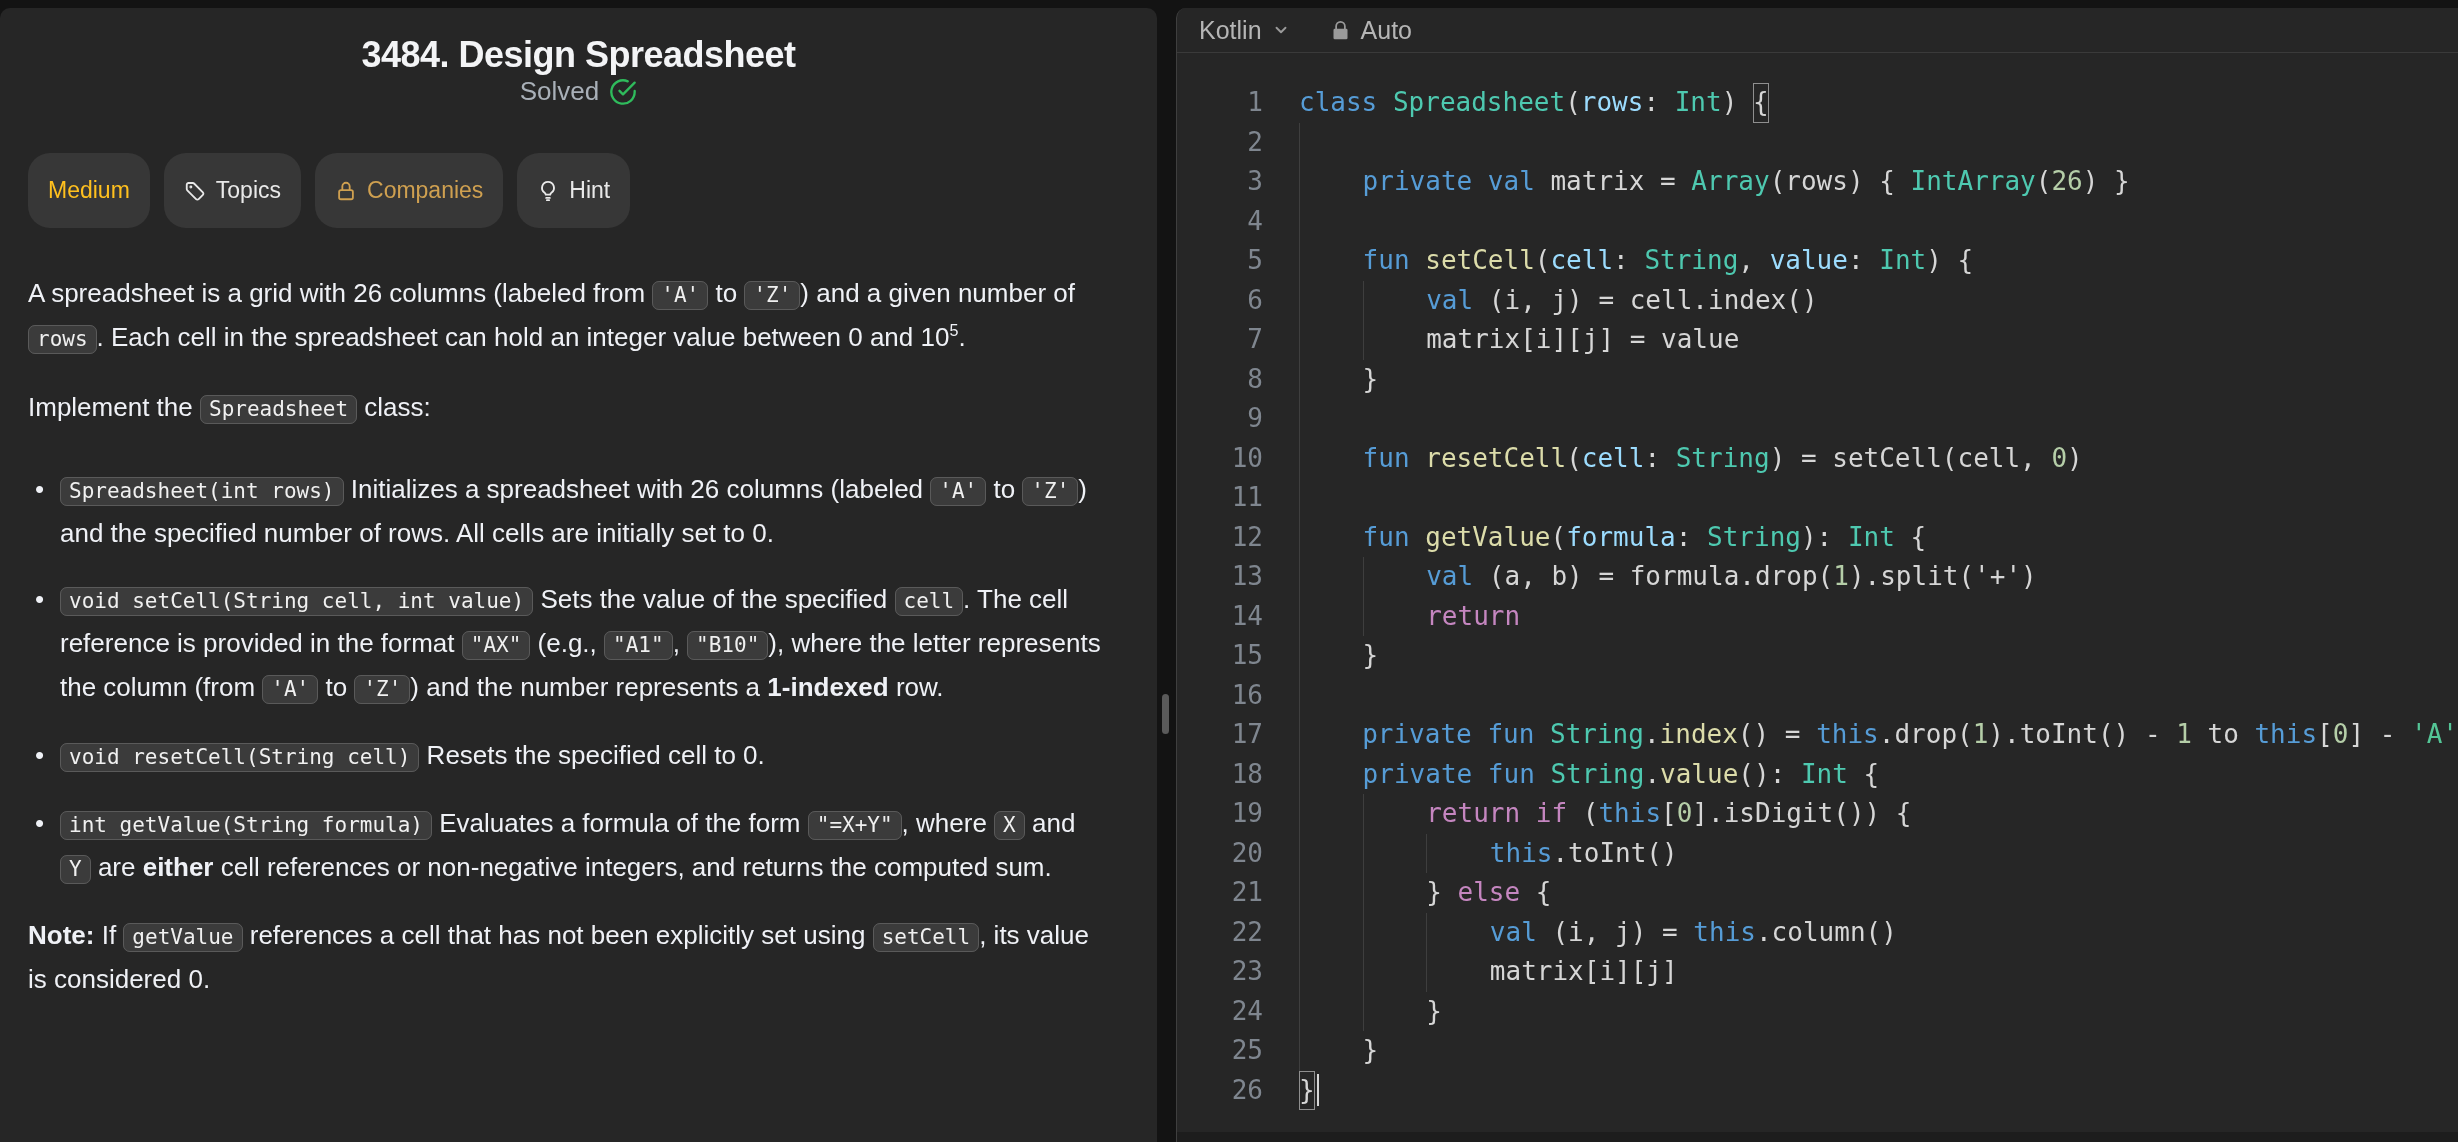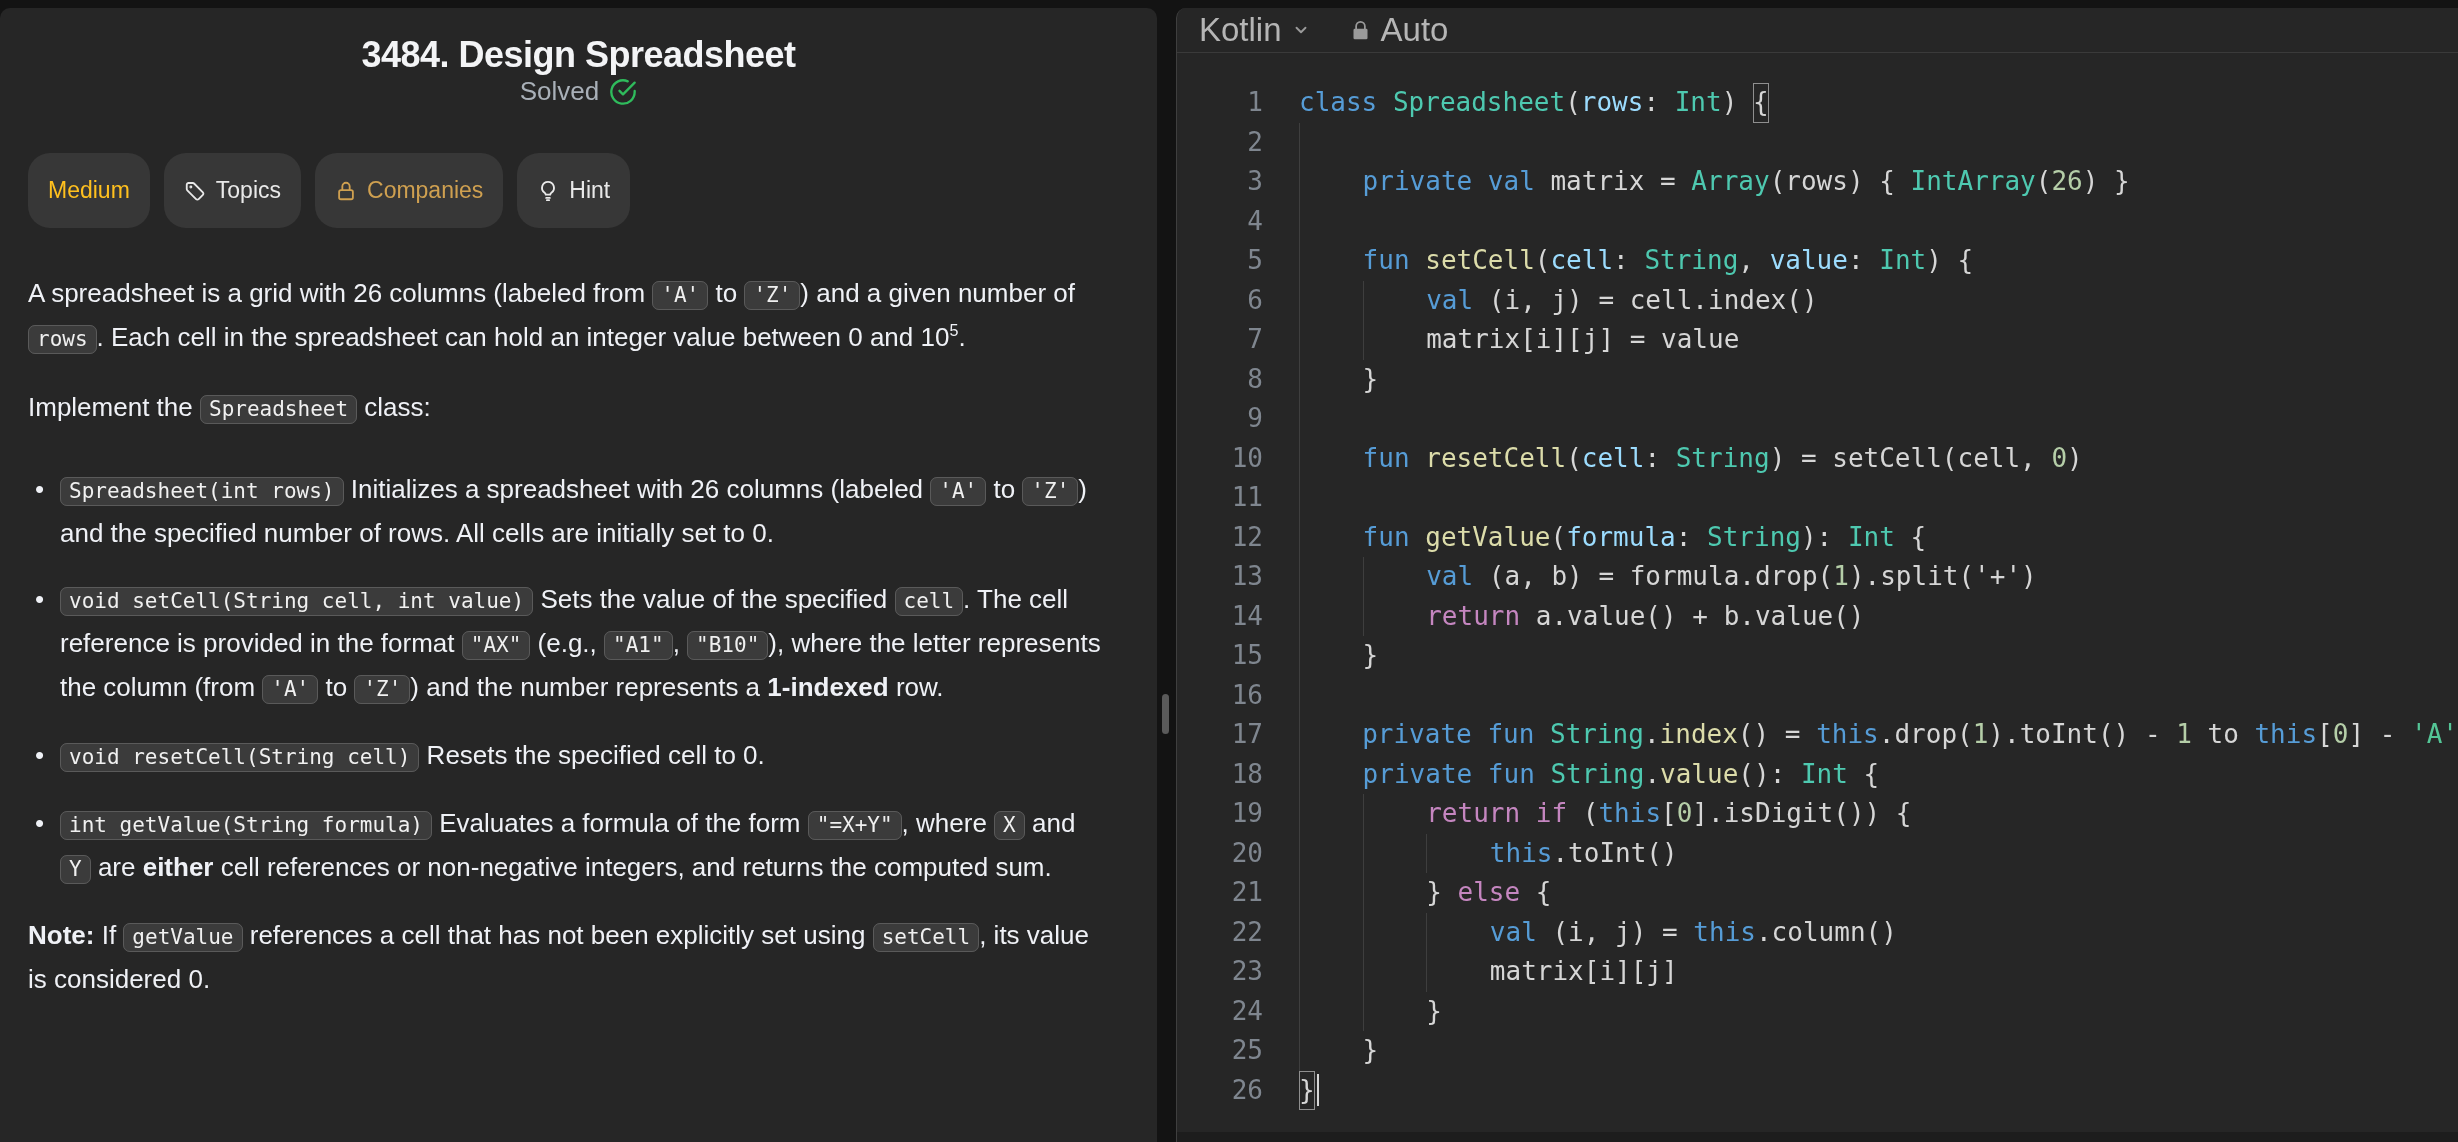--- a/index.html
+++ b/index.html
@@ -30,21 +30,21 @@
   .chip{font-family:"DejaVu Sans Mono",monospace;font-size:21px;background:var(--chip-bg,#3b3b3b);
         border:1px solid var(--chip-border,#5a5a5a);border-radius:7px;padding:1px 8px 2px 8px;color:#f0f0f0;white-space:nowrap;}
   sup{font-size:0.62em;line-height:0;}
   b{font-weight:700;}
   
   .divider-handle{position:absolute;left:1162px;top:694px;width:7px;height:40px;border-radius:4px;
         background:var(--handle,#5a5a5a);cursor:col-resize;}
   
   .panel.right{left:1176px;right:0;border-radius:10px 0 0 0;border-left:1px solid #3f3f3f;overflow:hidden;}
   .ed-header{height:44px;display:flex;align-items:center;padding:0 22px;gap:40px;
-        border-bottom:1px solid var(--border,#3a3a3a);color:#b5b5b5;font-size:33px;}
+        border-bottom:1px solid var(--border,#3a3a3a);color:#b5b5b5;font-size:25px;}
   .lang,.auto{display:flex;align-items:center;gap:10px;cursor:pointer;}
   .lang svg{width:18px;height:18px;color:#9a9a9a;}
   .auto svg{width:21px;height:21px;color:#9a9a9a;}
   .code{padding-top:30px;font-family:"DejaVu Sans Mono",monospace;font-size:26px;cursor:text;}
   .cl{display:flex;height:39.5px;line-height:39.5px;white-space:pre;}
   .ln{flex:none;width:86px;text-align:right;margin-right:36px;color:var(--line-number,#7f868f);}
   .ind{display:inline-block;width:4ch;border-left:1px solid var(--guide,#3e3e3e);height:100%;}
   .tok-k{color:var(--kw,#569cd6);}
   .tok-c{color:var(--ctrl,#c586c0);text-align:center;}
   .tok-t{color:var(--type,#4ec9b0);}
@@ -137,21 +137,21 @@
       <div class="cl"><span class="ln">4</span><span class="ind"></span></div>
       <div class="cl"><span class="ln">5</span><span class="ind"></span><span class="tok-k">fun</span><span class="tok-pl"> </span><span class="tok-f">setCell</span><span class="tok-pl">(</span><span class="tok-p">cell</span><span class="tok-pl">: </span><span class="tok-t">String</span><span class="tok-pl">, </span><span class="tok-p">value</span><span class="tok-pl">: </span><span class="tok-t">Int</span><span class="tok-pl">) {</span></div>
       <div class="cl"><span class="ln">6</span><span class="ind"></span><span class="ind"></span><span class="tok-k">val</span><span class="tok-pl"> (i, j) = cell.index()</span></div>
       <div class="cl"><span class="ln">7</span><span class="ind"></span><span class="ind"></span><span class="tok-pl">matrix[i][j] = value</span></div>
       <div class="cl"><span class="ln">8</span><span class="ind"></span><span class="tok-pl">}</span></div>
       <div class="cl"><span class="ln">9</span><span class="ind"></span></div>
       <div class="cl"><span class="ln">10</span><span class="ind"></span><span class="tok-k">fun</span><span class="tok-pl"> </span><span class="tok-f">resetCell</span><span class="tok-pl">(</span><span class="tok-p">cell</span><span class="tok-pl">: </span><span class="tok-t">String</span><span class="tok-pl">) = setCell(cell, </span><span class="tok-n">0</span><span class="tok-pl">)</span></div>
       <div class="cl"><span class="ln">11</span><span class="ind"></span></div>
       <div class="cl"><span class="ln">12</span><span class="ind"></span><span class="tok-k">fun</span><span class="tok-pl"> </span><span class="tok-f">getValue</span><span class="tok-pl">(</span><span class="tok-p">formula</span><span class="tok-pl">: </span><span class="tok-t">String</span><span class="tok-pl">): </span><span class="tok-t">Int</span><span class="tok-pl"> {</span></div>
       <div class="cl"><span class="ln">13</span><span class="ind"></span><span class="ind"></span><span class="tok-k">val</span><span class="tok-pl"> (a, b) = formula.drop(</span><span class="tok-n">1</span><span class="tok-pl">).split('+')</span></div>
-      <div class="cl"><span class="ln">14</span><span class="ind"></span><span class="ind"></span><span class="tok-c">return</span><span class="tok-pl"> a.value() + b.value()</span></div>
+      <div class="cl"><span class="ln">14</span><span class="ind"></span><span class="ind"></span><span class="tok-c">return</span></div>
       <div class="cl"><span class="ln">15</span><span class="ind"></span><span class="tok-pl">}</span></div>
       <div class="cl"><span class="ln">16</span><span class="ind"></span></div>
       <div class="cl"><span class="ln">17</span><span class="ind"></span><span class="tok-k">private</span><span class="tok-pl"> </span><span class="tok-k">fun</span><span class="tok-pl"> </span><span class="tok-t">String</span><span class="tok-pl">.</span><span class="tok-f">index</span><span class="tok-pl">() = </span><span class="tok-k">this</span><span class="tok-pl">.drop(</span><span class="tok-n">1</span><span class="tok-pl">).toInt() - </span><span class="tok-n">1</span><span class="tok-pl"> to </span><span class="tok-k">this</span><span class="tok-pl">[</span><span class="tok-n">0</span><span class="tok-pl">] - </span><span class="tok-ch">'A'</span></div>
       <div class="cl"><span class="ln">18</span><span class="ind"></span><span class="tok-k">private</span><span class="tok-pl"> </span><span class="tok-k">fun</span><span class="tok-pl"> </span><span class="tok-t">String</span><span class="tok-pl">.</span><span class="tok-f">value</span><span class="tok-pl">(): </span><span class="tok-t">Int</span><span class="tok-pl"> {</span></div>
       <div class="cl"><span class="ln">19</span><span class="ind"></span><span class="ind"></span><span class="tok-c">return</span><span class="tok-pl"> </span><span class="tok-c">if</span><span class="tok-pl"> (</span><span class="tok-k">this</span><span class="tok-pl">[</span><span class="tok-n">0</span><span class="tok-pl">].isDigit()) {</span></div>
       <div class="cl"><span class="ln">20</span><span class="ind"></span><span class="ind"></span><span class="ind"></span><span class="tok-k">this</span><span class="tok-pl">.toInt()</span></div>
       <div class="cl"><span class="ln">21</span><span class="ind"></span><span class="ind"></span><span class="tok-pl">} </span><span class="tok-c">else</span><span class="tok-pl"> {</span></div>
       <div class="cl"><span class="ln">22</span><span class="ind"></span><span class="ind"></span><span class="ind"></span><span class="tok-k">val</span><span class="tok-pl"> (i, j) = </span><span class="tok-k">this</span><span class="tok-pl">.column()</span></div>
       <div class="cl"><span class="ln">23</span><span class="ind"></span><span class="ind"></span><span class="ind"></span><span class="tok-pl">matrix[i][j]</span></div>
       <div class="cl"><span class="ln">24</span><span class="ind"></span><span class="ind"></span><span class="tok-pl">}</span></div>

